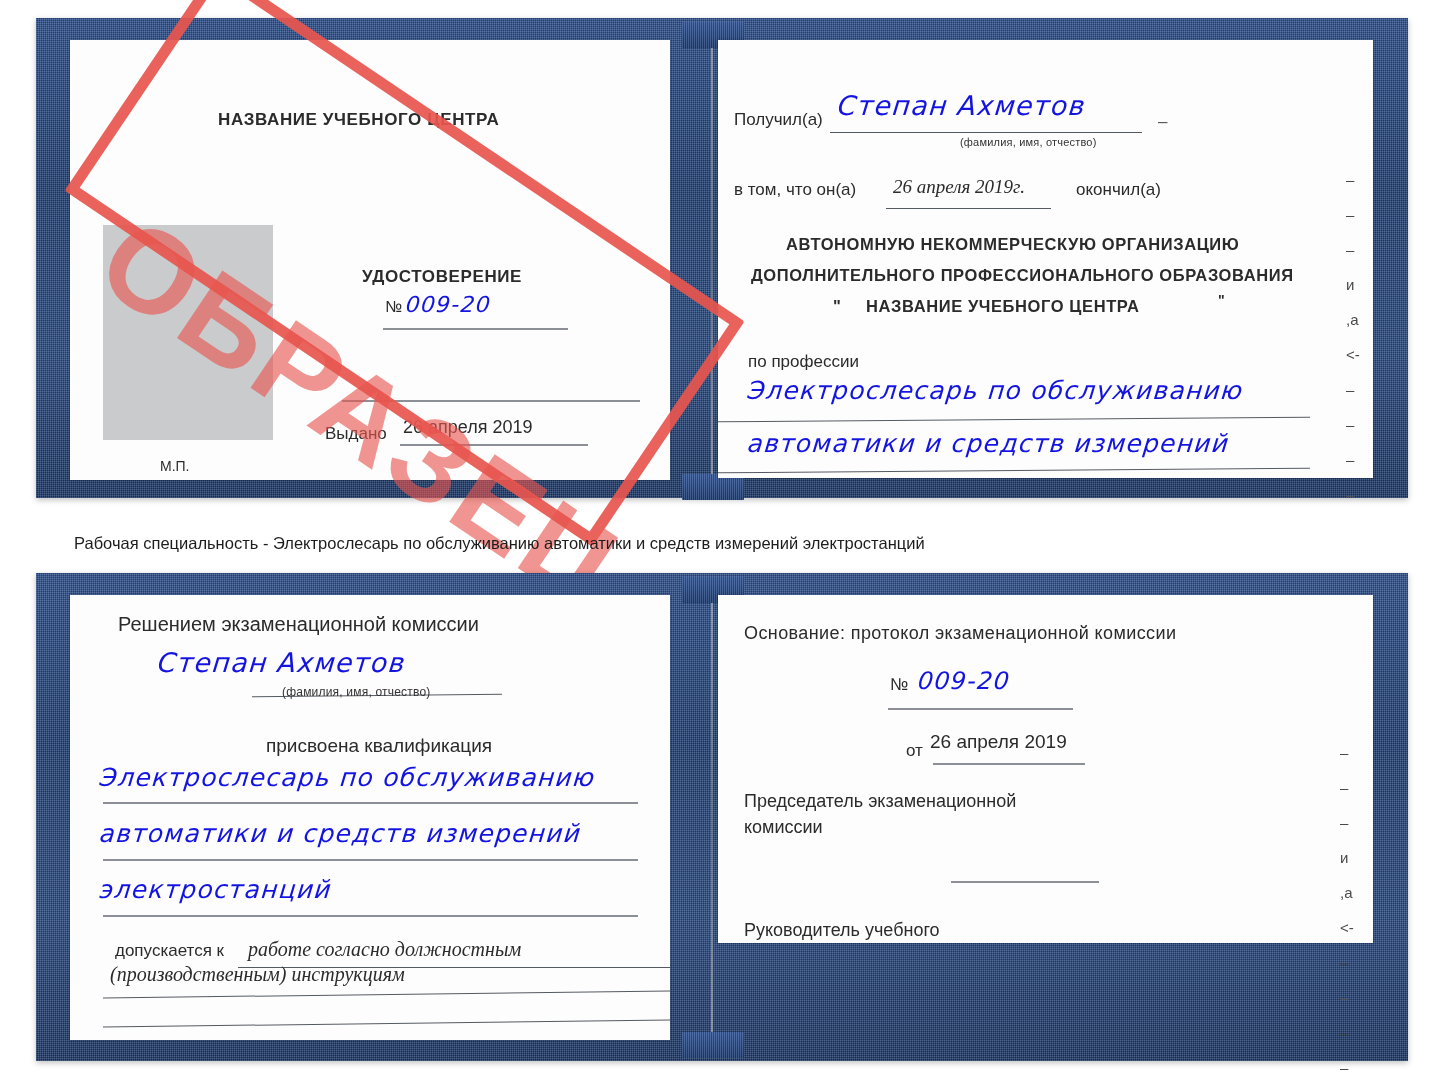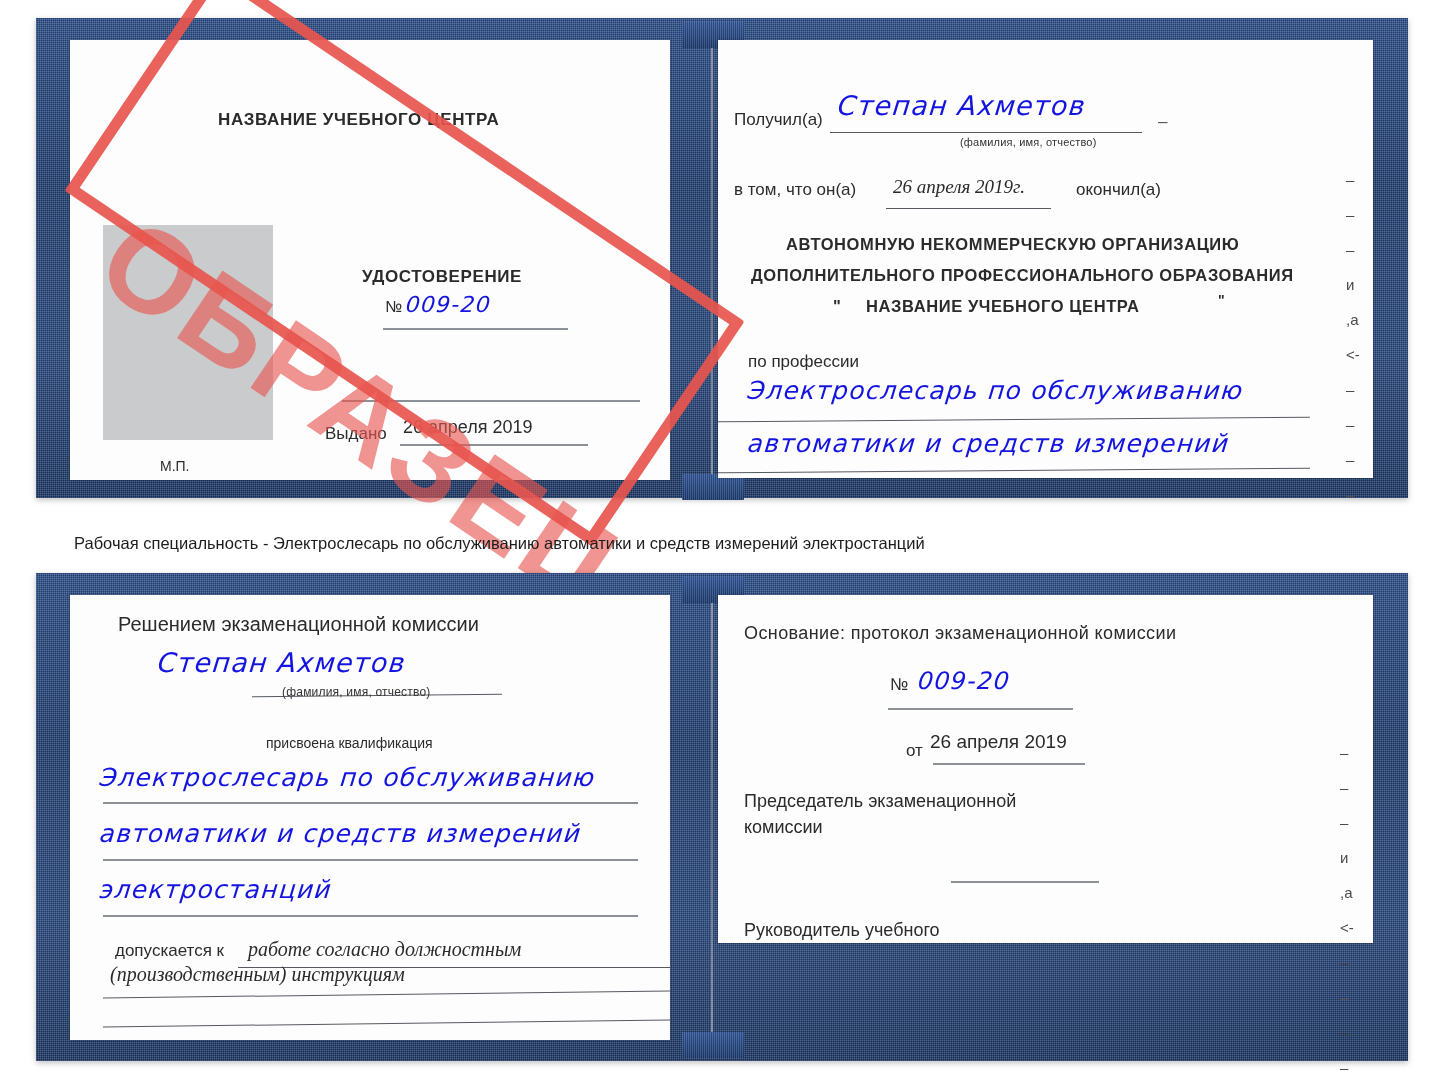--- a/index.html
+++ b/index.html
@@ -191,21 +191,21 @@
 
 <div class="page" style="left:70px;top:595px;width:600px;height:445px;text-decoration:underline;">
   <div class="page-inner">
 
     <div class="t sans" style="left:48px;top:18px;font-size:20px;">Решением экзаменационной комиссии</div>
 
     <div class="t hand" style="left:88px;top:52px;font-size:27px;">Степан Ахметов</div>
     <div class="rule-dark" style="left:182px;top:100px;width:250px;transform:rotate(-0.6deg);"></div>
     <div class="t tiny" style="left:212px;top:90px;font-size:12px;">(фамилия, имя, отчество)</div>
 
-    <div class="t sans" style="left:196px;top:140px;font-size:14px;text-align:center;">присвоена квалификация</div>
+    <div class="t sans" style="left:196px;top:140px;font-size:19px;text-align:center;">присвоена квалификация</div>
 
     <div class="t hand" style="left:30px;top:168px;font-size:25px;">Электрослесарь по обслуживанию</div>
     <div class="rule-thick" style="left:33px;top:207px;width:535px;"></div>
 
     <div class="t hand" style="left:30px;top:224px;font-size:25px;">автоматики и средств измерений</div>
     <div class="rule-thick" style="left:33px;top:264px;width:535px;"></div>
 
     <div class="t hand" style="left:30px;top:280px;font-size:25px;">электростанций</div>
     <div class="rule-thick" style="left:33px;top:320px;width:535px;"></div>
 

